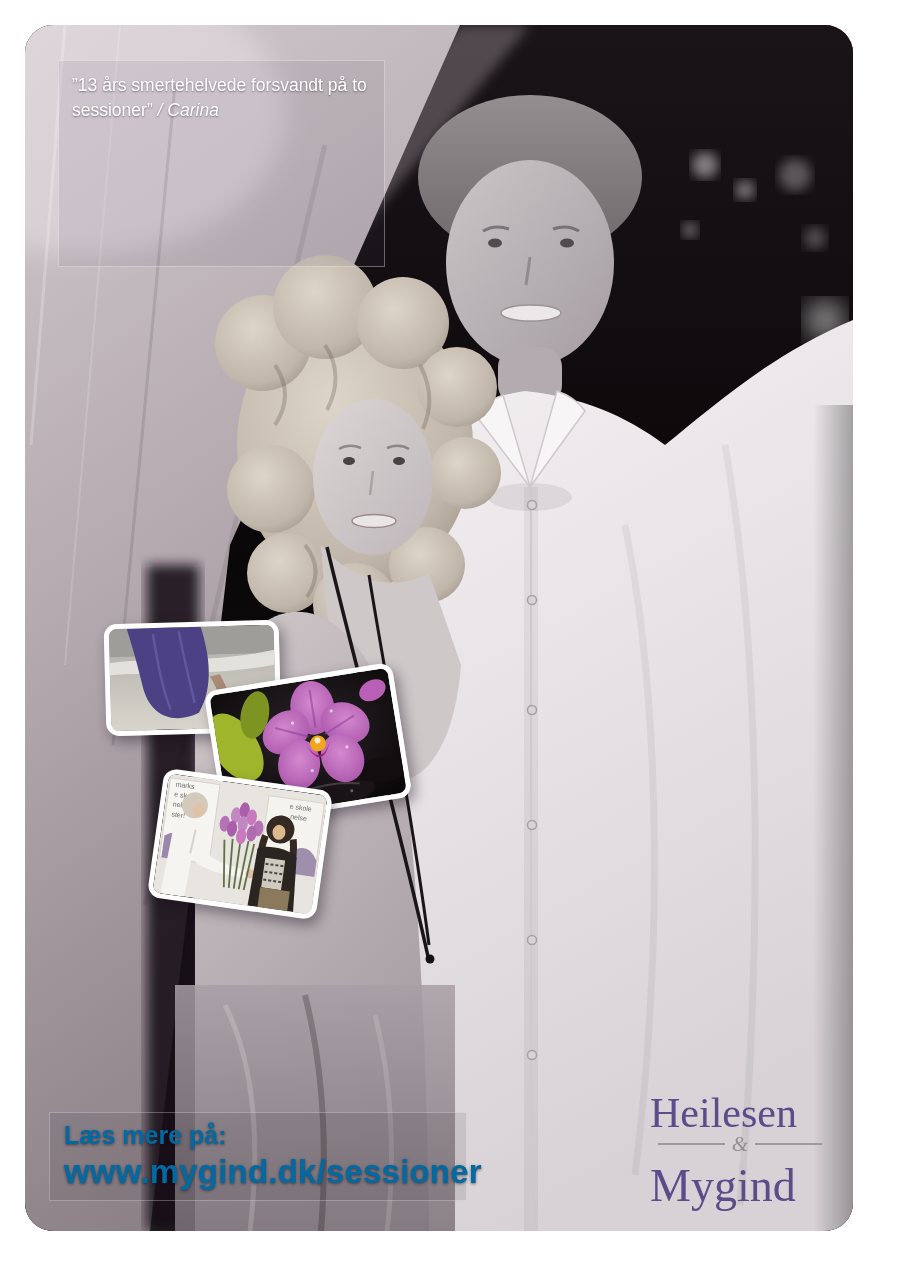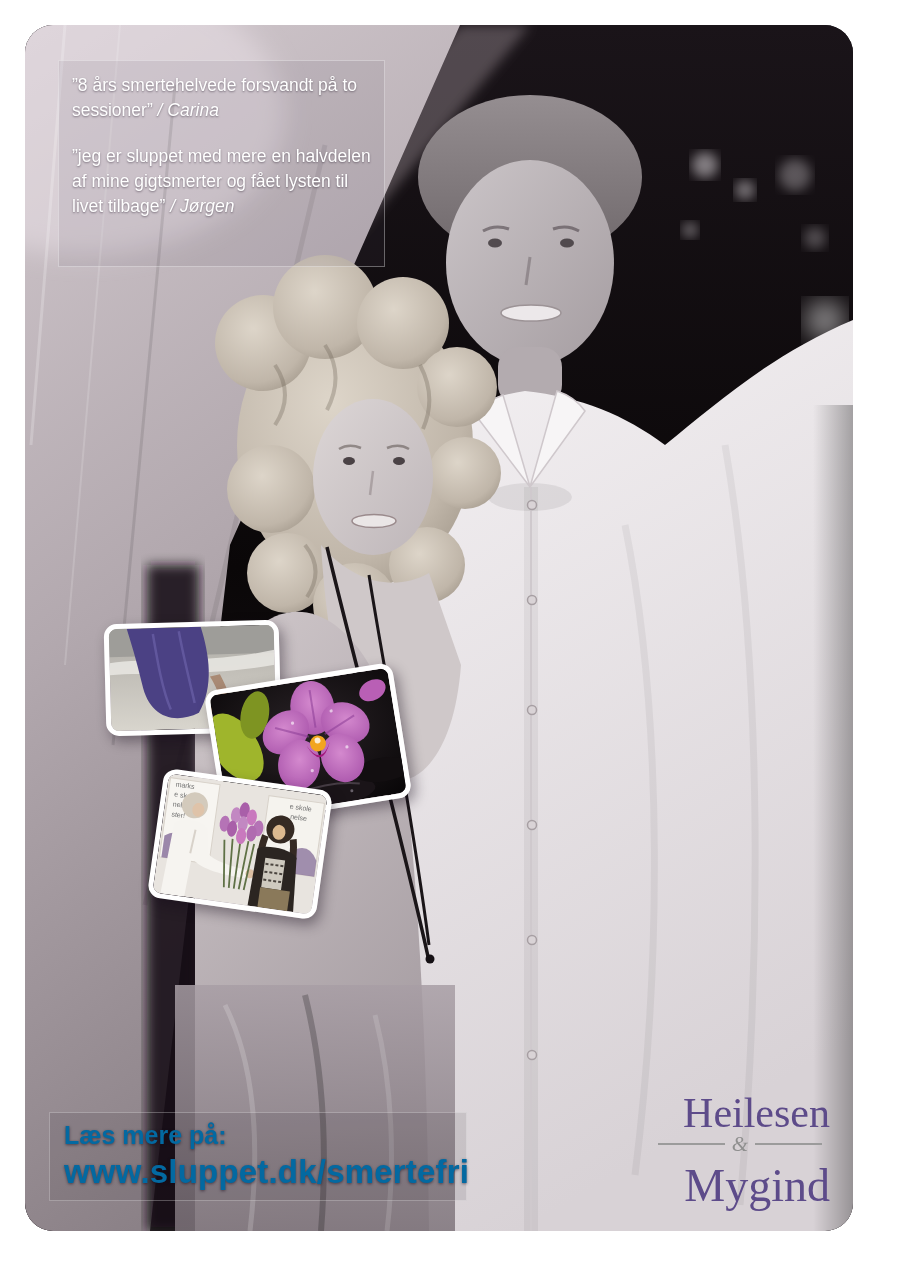--- a/index.html
+++ b/index.html
@@ -38,21 +38,21 @@
   .snap-orchid{left:213px;top:676px;width:180px;height:126px;transform:rotate(-9deg);}
   .snap-seminar{left:155px;top:779px;width:160px;height:120px;transform:rotate(8deg);}
   
   .footer-box{position:absolute;left:49px;top:1112px;width:418px;height:89px;z-index:5;
         box-sizing:border-box;border:1px solid rgba(255,255,255,0.28);
         background:rgba(30,20,30,0.10);padding:6px 0 0 14px;color:#0369a1;
         text-shadow:0 1px 3px rgba(20,10,25,0.55);}
   .footer-lead{font-size:25px;line-height:32px;font-weight:700;}
   .footer-url{font-size:33px;line-height:42px;font-weight:700;letter-spacing:0.2px;}
   
-  .logo{position:absolute;left:650px;top:1092px;width:180px;z-index:5;text-align:right;
+  .logo{position:absolute;left:650px;top:1092px;width:180px;z-index:5;text-align:left;
         font-family:"Liberation Serif",serif;color:#5d4b8a;}
   .logo-top{font-size:42px;line-height:42px;}
   .logo-mid{display:flex;align-items:center;gap:7px;height:18px;margin:1px 8px;}
   .logo-rule{flex:1;height:2px;background:#9b9b9b;}
   .logo-amp{font-style:italic;font-size:21px;color:#8f8f8f;line-height:18px;}
   .logo-bottom{font-size:46px;line-height:44px;margin-top:11px;}
 </style>
 </head>
 <body>
 
@@ -203,24 +203,22 @@
         <g stroke="#1a1518" fill="none">
           <path d="M 302,522 C 330,640 372,790 404,936" stroke-width="3.5"></path>
           <path d="M 344,550 C 358,640 386,780 404,920" stroke-width="3"></path>
           <circle cx="405" cy="934" r="4.5" fill="#151014" stroke="none"></circle>
         </g>
       </g>
     </svg>
   </div>
 
   <div class="quotes-box">
-    <p><span>”8 års smertehelvede forsvandt på to sessioner”</span>
+    <p><span>”13 års smertehelvede forsvandt på to sessioner”</span>
       <span class="quote-author">/ Carina</span></p>
-    <p><span>”jeg er sluppet med mere en halvdelen af mine gigtsmerter og fået lysten til livet tilbage”</span>
-      <span class="quote-author">/ Jørgen</span></p>
   </div>
 
 
   <div class="snap snap-beach">
     <svg viewBox="0 0 165 102" width="165" height="102">
       <defs>
         <linearGradient id="sandG" x1="0" y1="0" x2="0" y2="1">
           <stop offset="0" stop-color="#a9a8a3"></stop>
             <stop offset="0.45" stop-color="#c2bfb8"></stop>
             <stop offset="1" stop-color="#d8d5cd"></stop>
@@ -326,21 +324,21 @@
           <ellipse cx="80" cy="40" rx="5" ry="8" fill="#c288c2"></ellipse>
             <ellipse cx="90" cy="48" rx="5" ry="8" fill="#b06bb0"></ellipse>
           <ellipse cx="80" cy="52" rx="5" ry="8" fill="#c979be"></ellipse>
         </g>
       </g>
     </svg>
   </div>
 
   <div class="footer-box">
     <div class="footer-lead">Læs mere på:</div>
-    <div class="footer-url">www.sluppet.dk/smertefri</div>
+    <div class="footer-url">www.mygind.dk/sessioner</div>
   </div>
 
   <div class="logo">
     <div class="logo-top">Heilesen</div>
     <div class="logo-mid">
       <span class="logo-rule"></span>
       <span class="logo-amp">&amp;</span>
       <span class="logo-rule"></span>
     </div>
     <div class="logo-bottom">Mygind</div>

